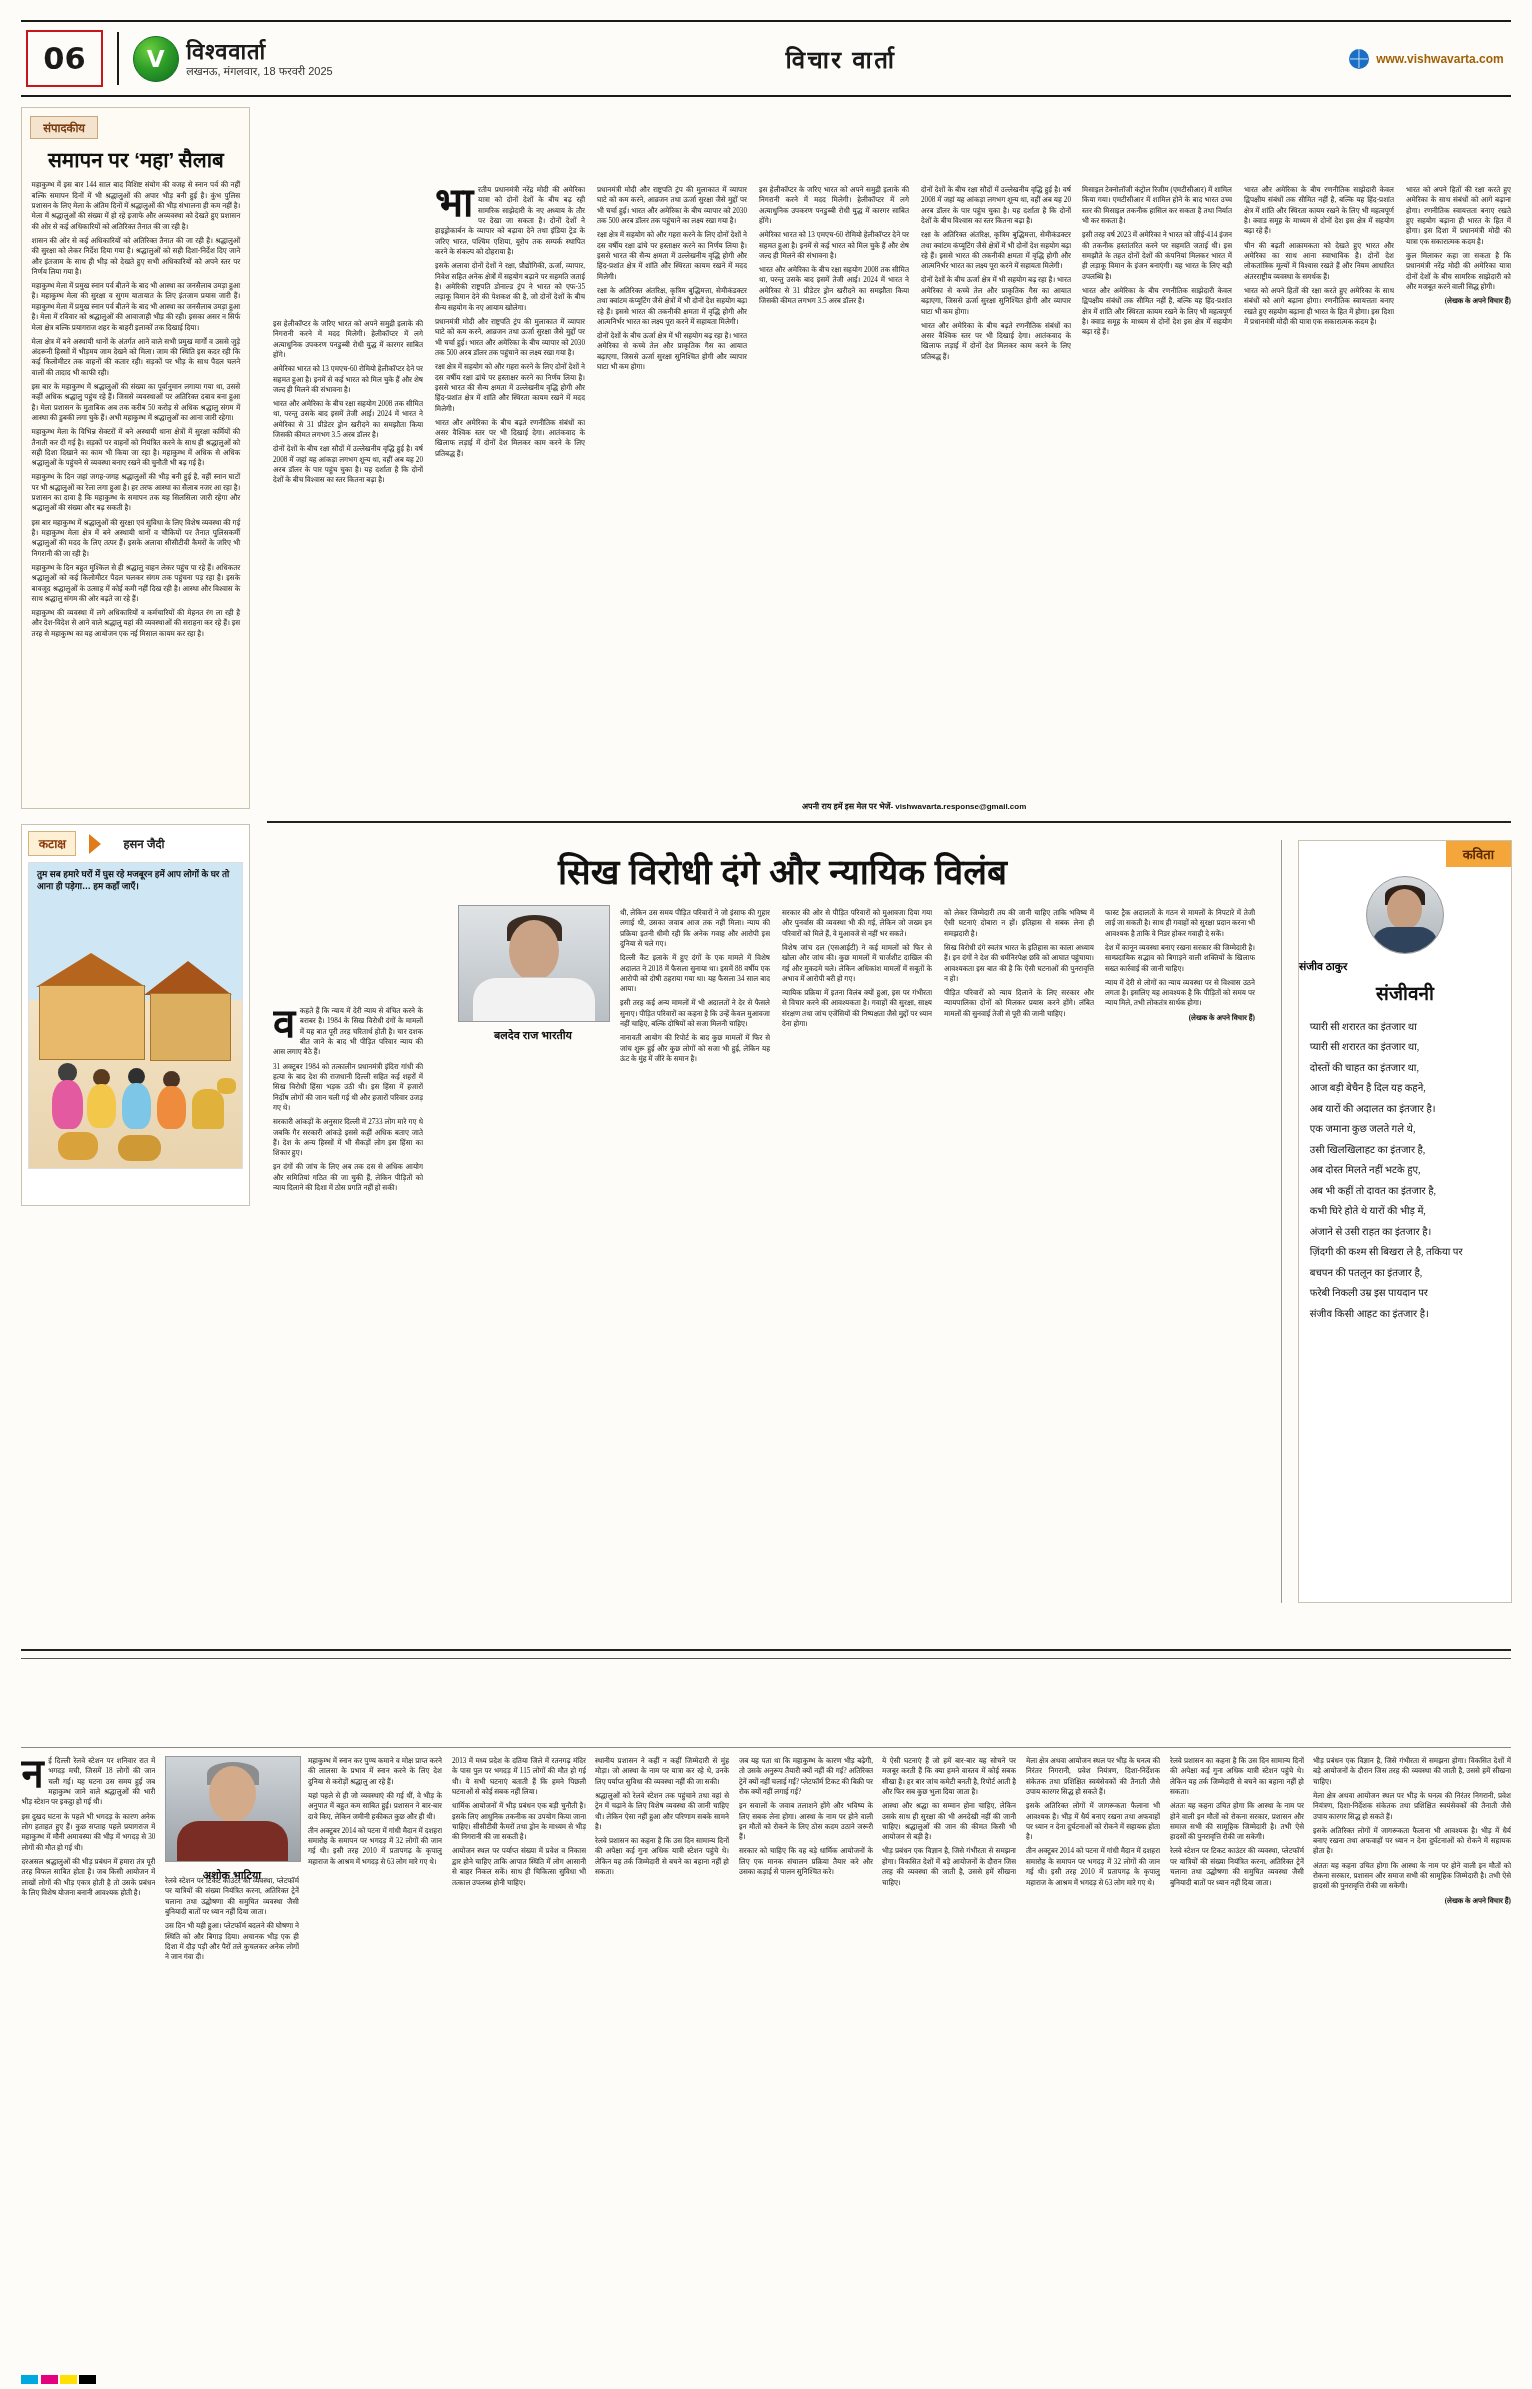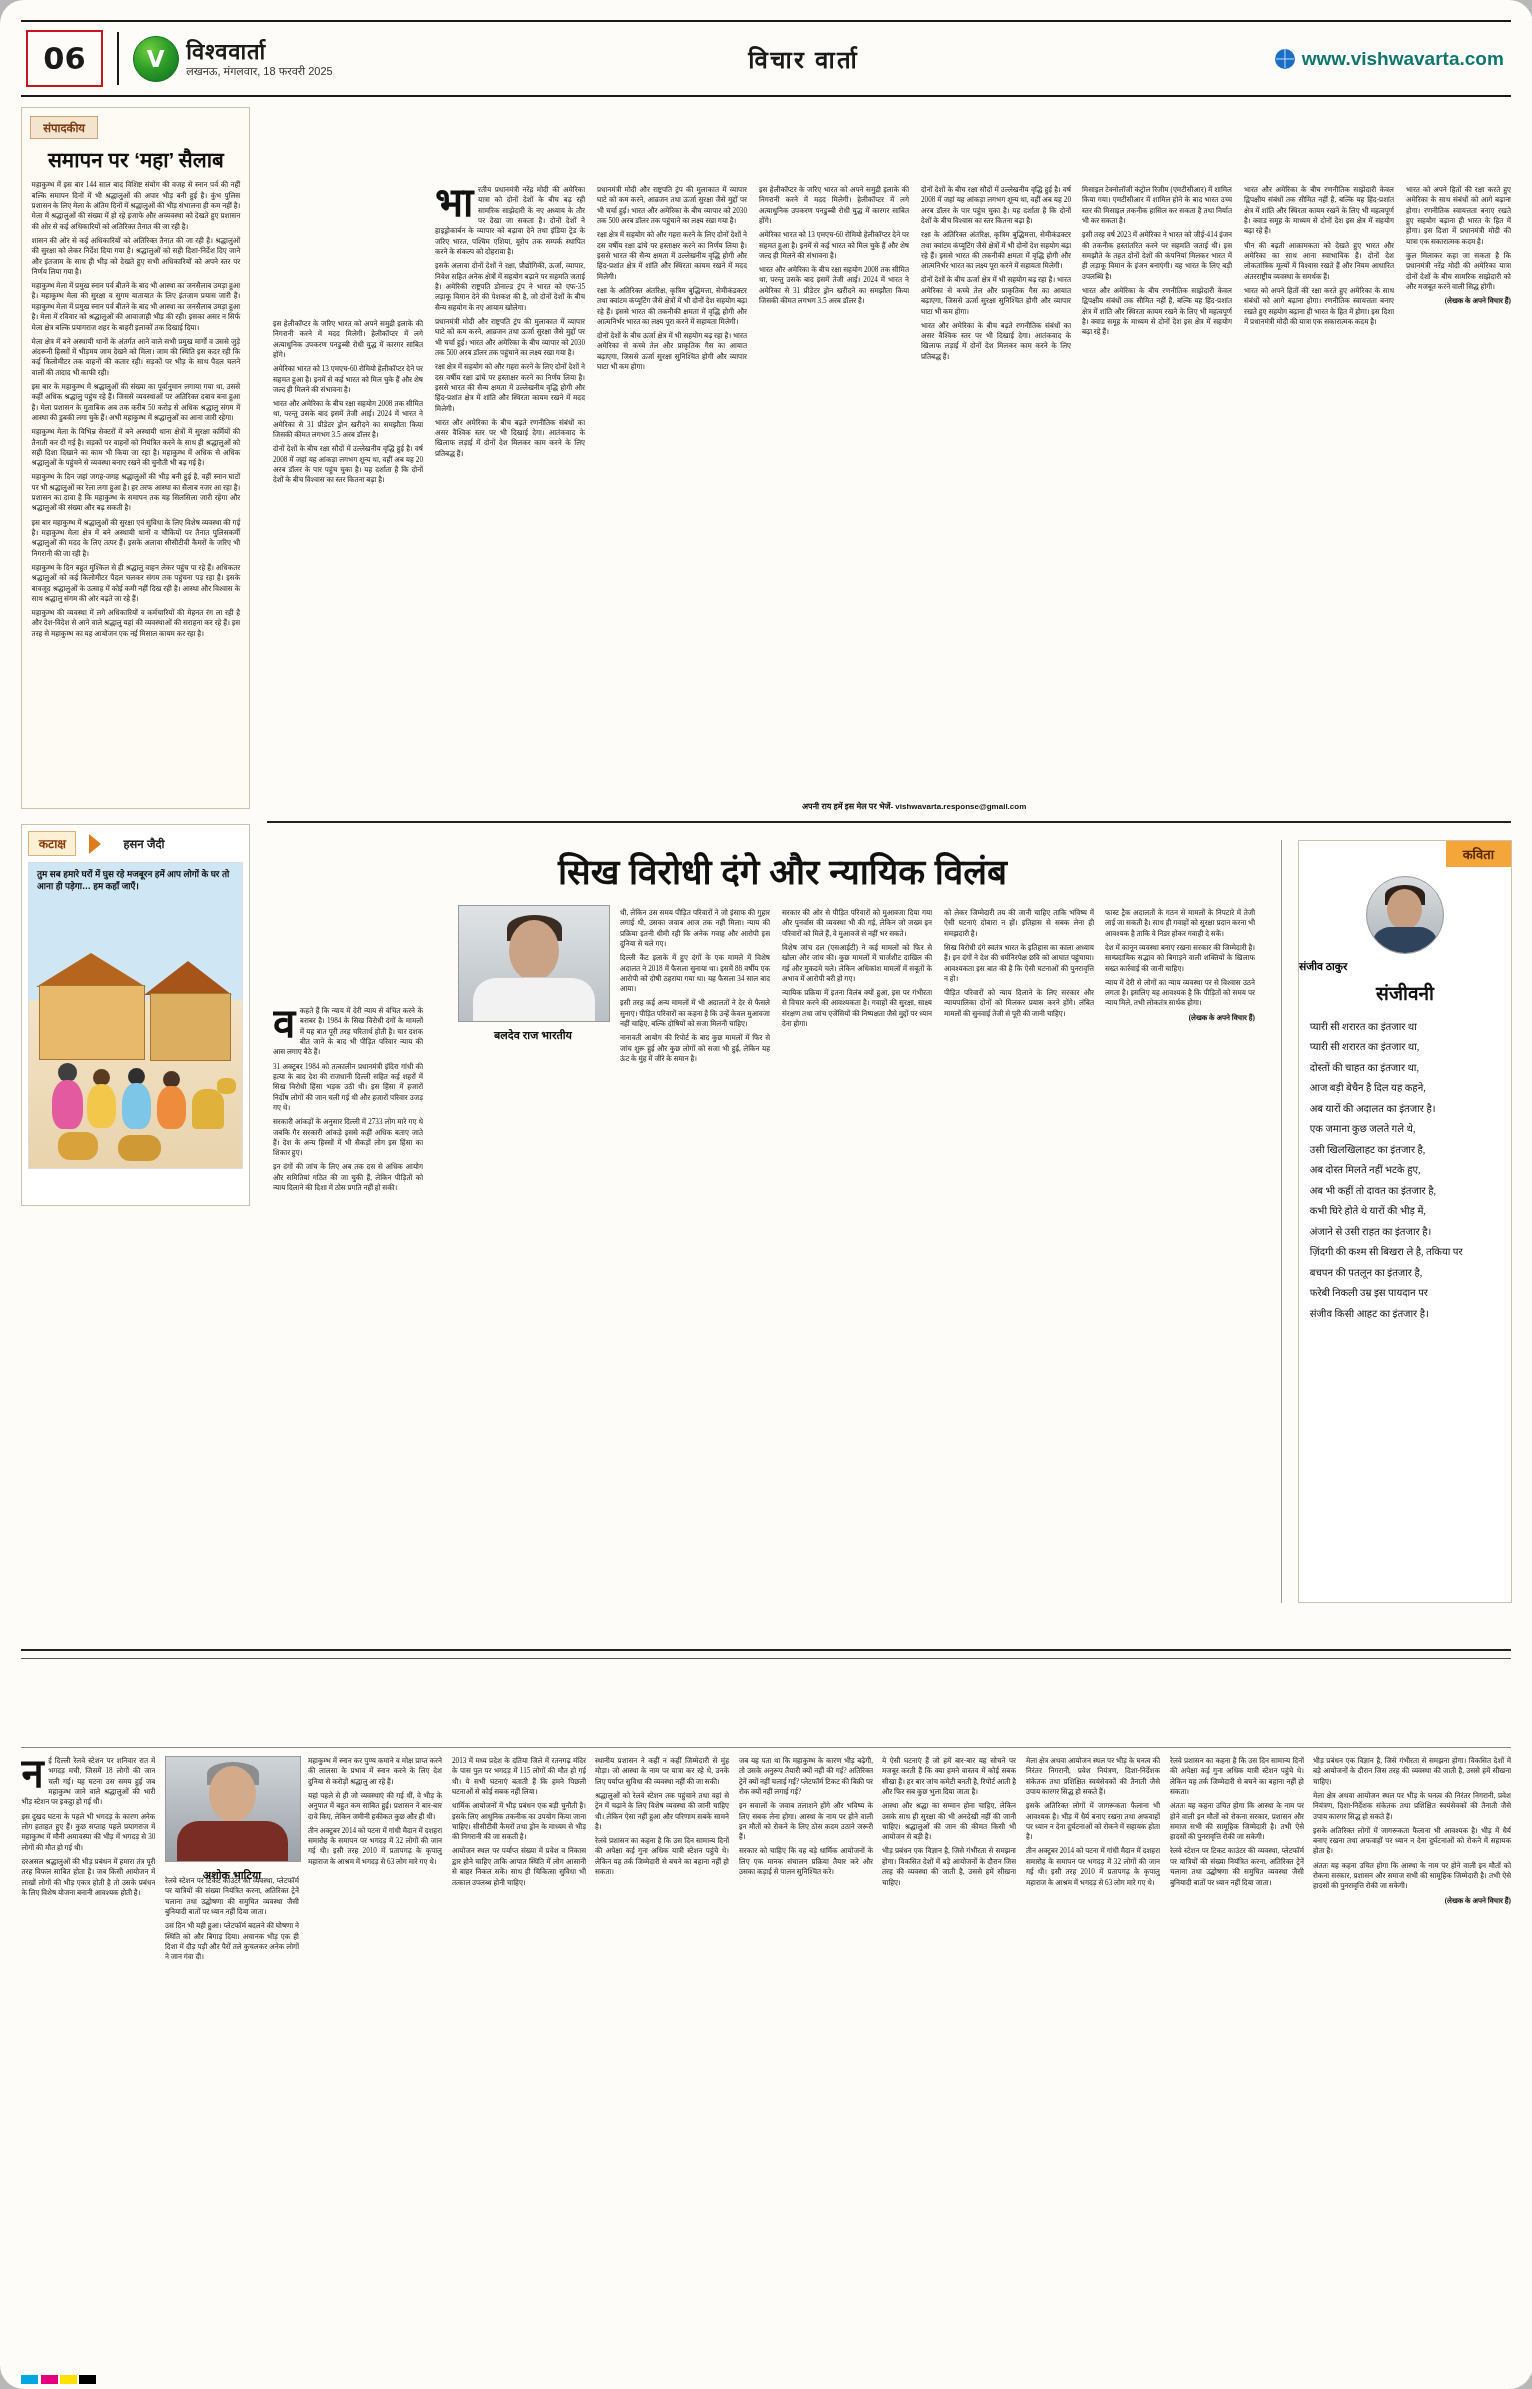--- a/index.html
+++ b/index.html
@@ -1,19 +1,19 @@
 <!DOCTYPE html>
 <html style="font-size:12.2px"><head>
 <meta charset="utf-8">
 <style>
   html,body{margin:0;padding:0;background:#b8b8b8;}
   body{font-family:"Liberation Sans", sans-serif;}
   .page{
     width:1533px;height:2389px;background:#fdfcf8;position:relative;
-    box-sizing:border-box;padding:0;overflow:hidden;border-radius:24px;
+    box-sizing:border-box;padding:0;overflow:hidden;
   }
   
   .masthead{position:absolute;left:21.4px;top:20px;width:1490px;height:73px;
     border-top:2.3px solid #1a1a1a;border-bottom:2.3px solid #1a1a1a;
     display:flex;align-items:center;}
   .pagenum-box{width:73px;height:53px;border:2.3px solid #c7161d;display:flex;
     align-items:center;justify-content:center;margin-left:4.6px;}
   .pagenum{font-family:"DejaVu Sans",sans-serif;font-weight:bold;font-size:30.5px;color:#1a1a1a;}
   .mast-divider{width:2.3px;height:53px;background:#1a1a1a;margin:0 13.7px;}
   .logo-wrap{display:flex;align-items:center;gap:7.6px;}
@@ -22,21 +22,21 @@
     border:1.5px solid #0d6c1f;display:flex;align-items:center;justify-content:center;
     color:#fff;font-weight:bold;font-size:23px;font-family:"DejaVu Sans",sans-serif;}
   .logo-text{display:flex;flex-direction:column;line-height:1.05;}
   .logo-title{font-size:22px;font-weight:bold;color:#1a1a1a;letter-spacing:0.8px;}
   .logo-sub{font-size:11px;color:#333;margin-top:3.1px;}
   .mast-center{flex:1;text-align:center;font-size:24px;font-weight:bold;color:#1a1a1a;letter-spacing:2.3px;}
   .mast-right{display:flex;align-items:center;gap:6.9px;padding-right:7.6px;}
   .globe-icon{width:20px;height:20px;border-radius:50%;background:#1a6fc4;position:relative;}
   .globe-icon:before{content:"";position:absolute;left:50%;top:0.8px;width:1.1px;height:18.3px;background:#bfe0ff;transform:translateX(-50%);}
   .globe-icon:after{content:"";position:absolute;top:50%;left:0.8px;width:18.3px;height:1.1px;background:#bfe0ff;transform:translateY(-50%);}
-  .site-url{font-size:19px;font-weight:bold;color:#0f766e;}
+  .site-url{font-size:12px;font-weight:bold;color:#a16207;}
 
   
   .hdiv{position:absolute;background:#222;}
   .vdiv{position:absolute;background:#999;width:0.8px;}
   .col-text{font-size:7.2px;line-height:1.44;color:#111;text-align:justify;
     font-family:"Liberation Serif", serif;hyphens:auto;}
   .col-text p{margin:0 0 3.8px 0;}
 
   
   .edit-box{position:absolute;left:21.4px;top:107px;width:229px;height:702px;

